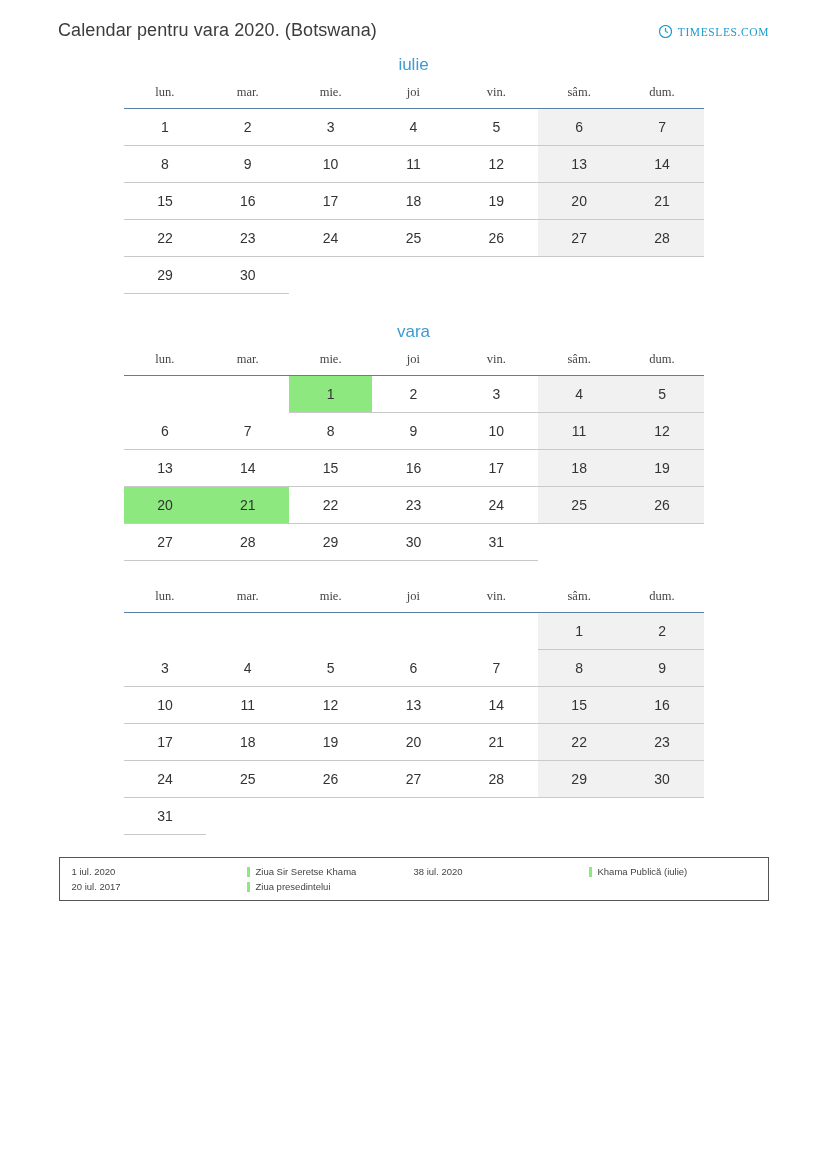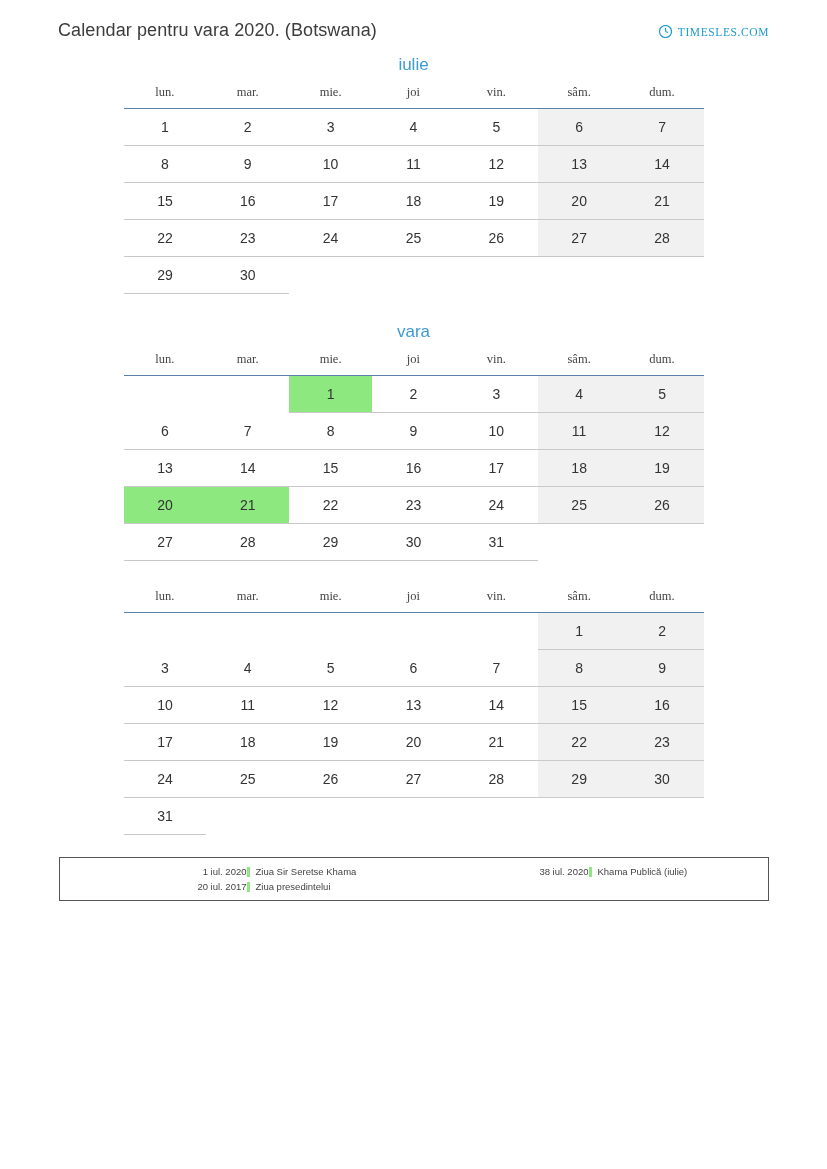--- a/index.html
+++ b/index.html
@@ -113,21 +113,20 @@
   }
   
   .legend {
     margin: 22px auto 3px auto;
     width: 710px;
     border: 1px solid #555555;
     box-sizing: border-box;
     padding: 8px 12px 8px 12px;
     display: flex;
     flex-wrap: wrap;
-    text-align: right;
   }
   .legend-col {
     width: 50%;
     box-sizing: border-box;
     display: flex;
     flex-direction: column;
     gap: 4px;
   }
   .legend-row {
     display: flex;

